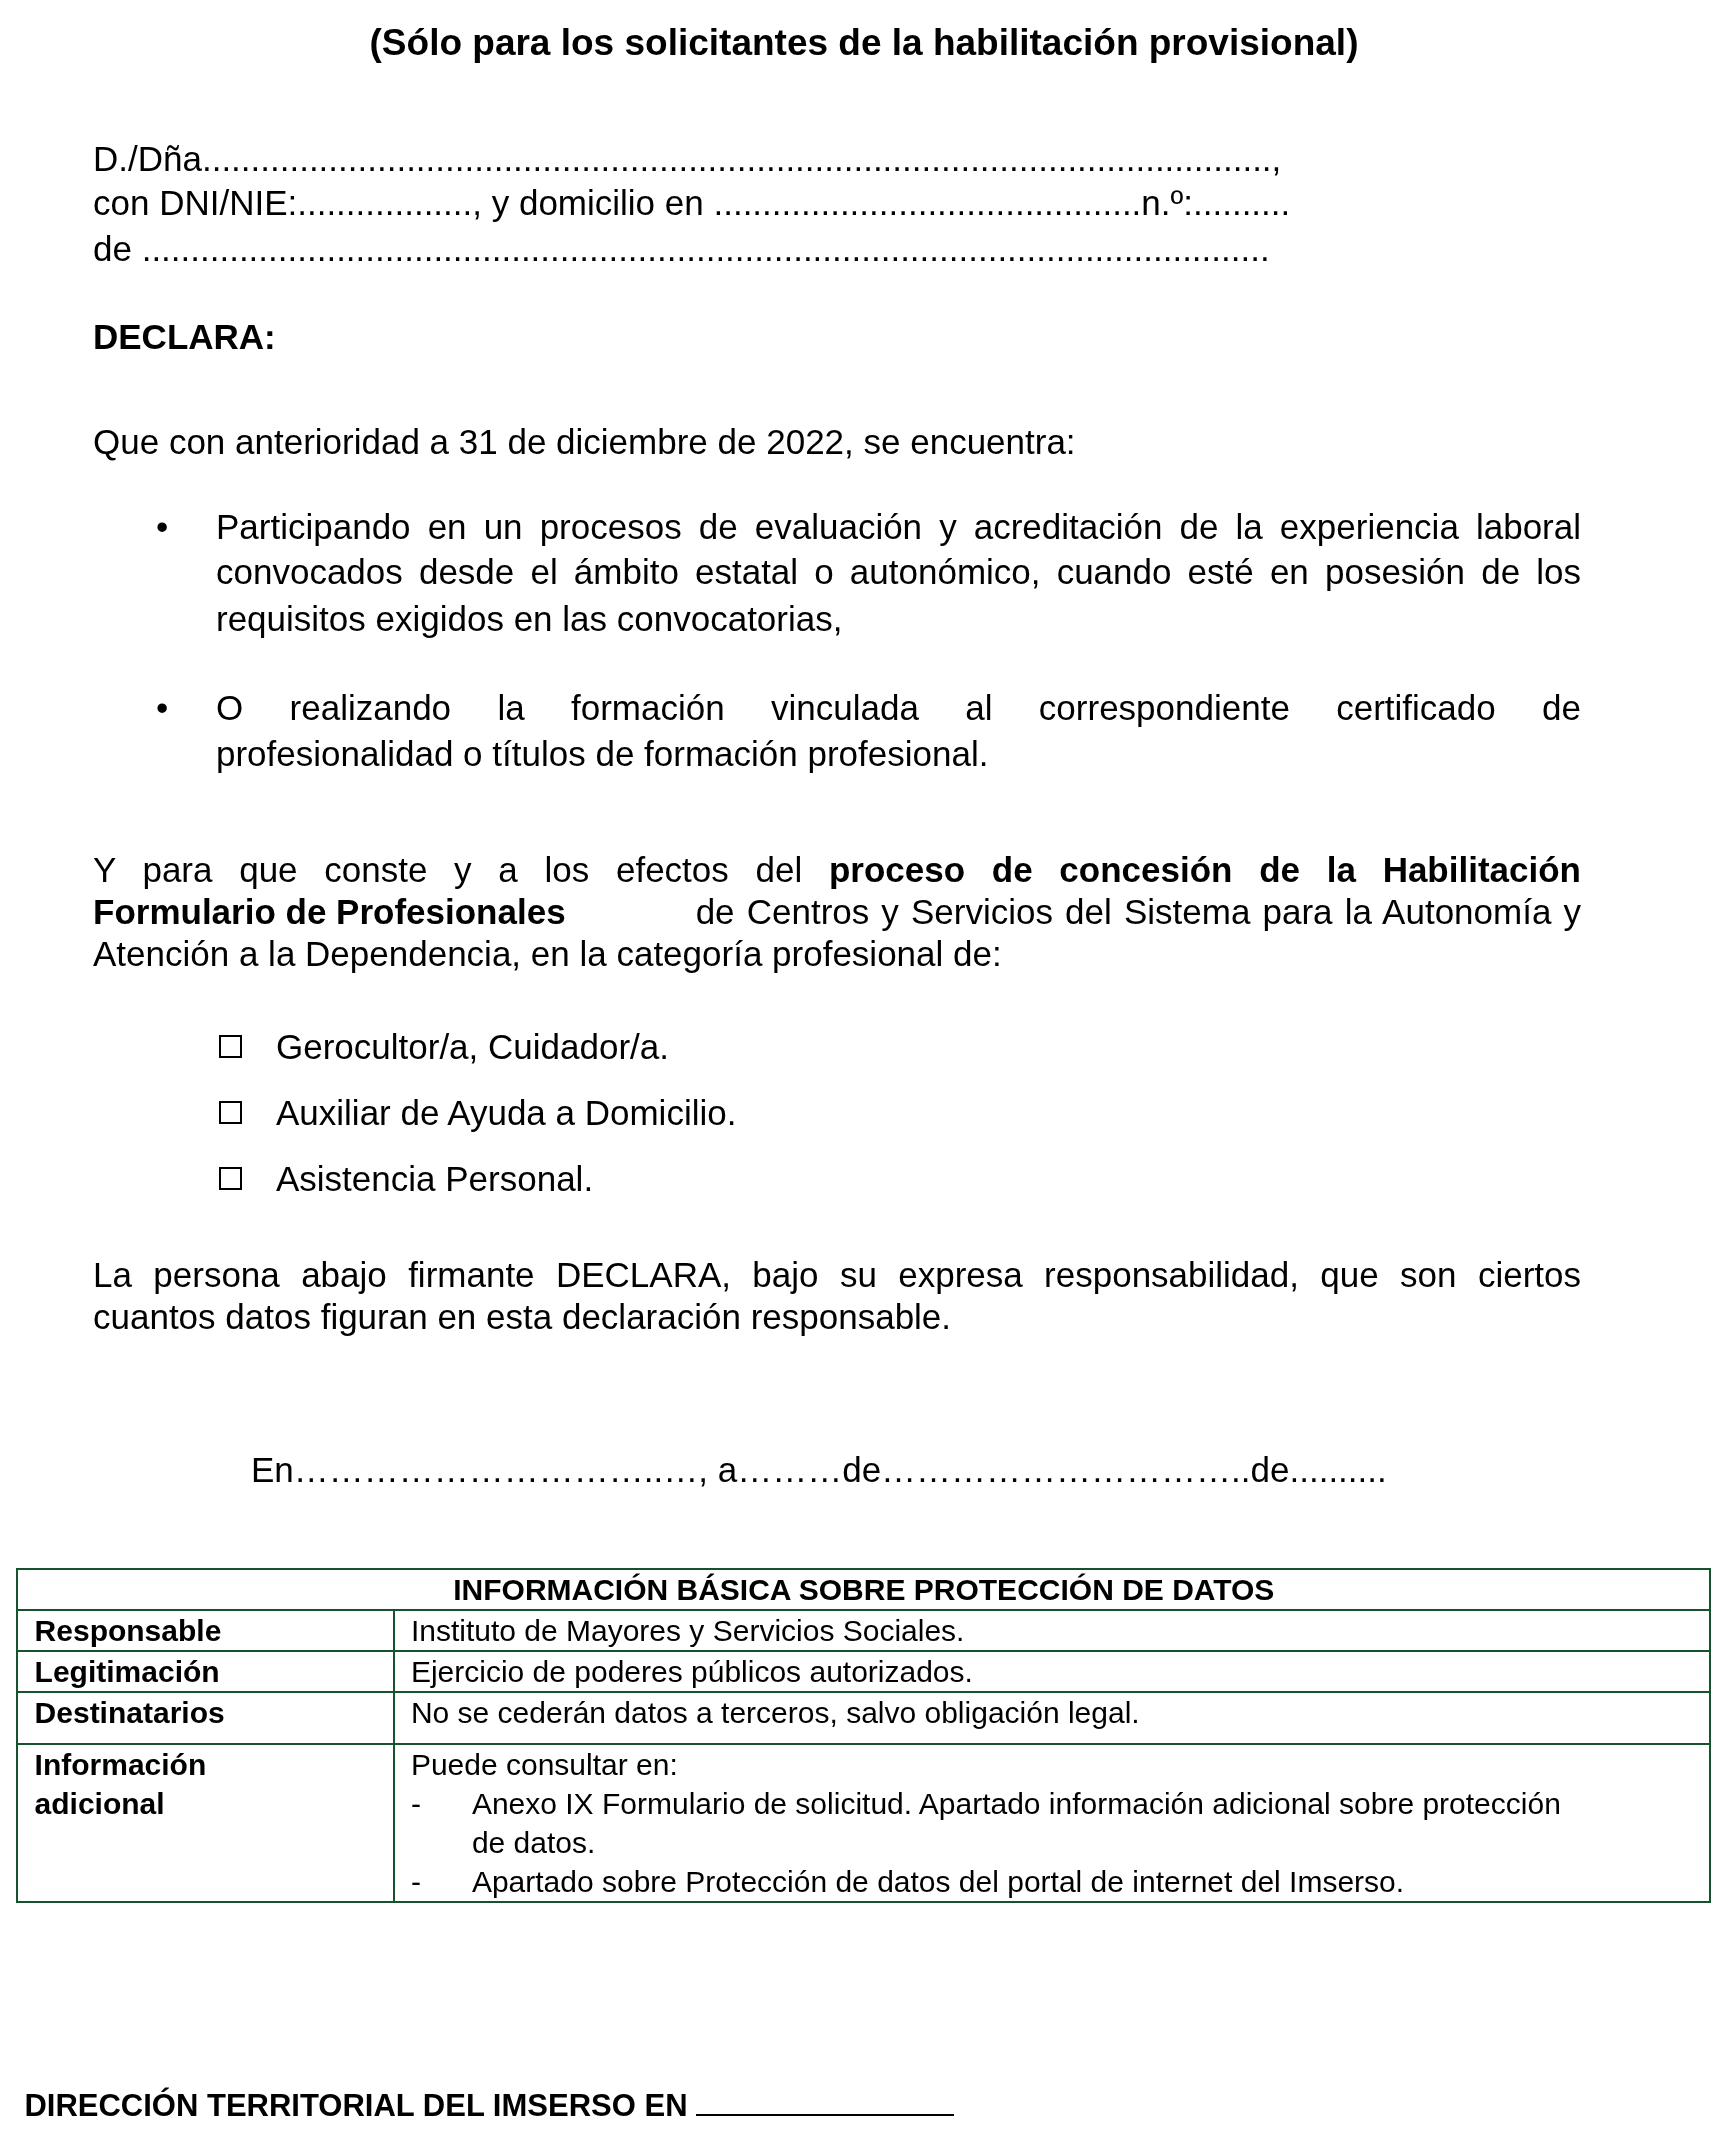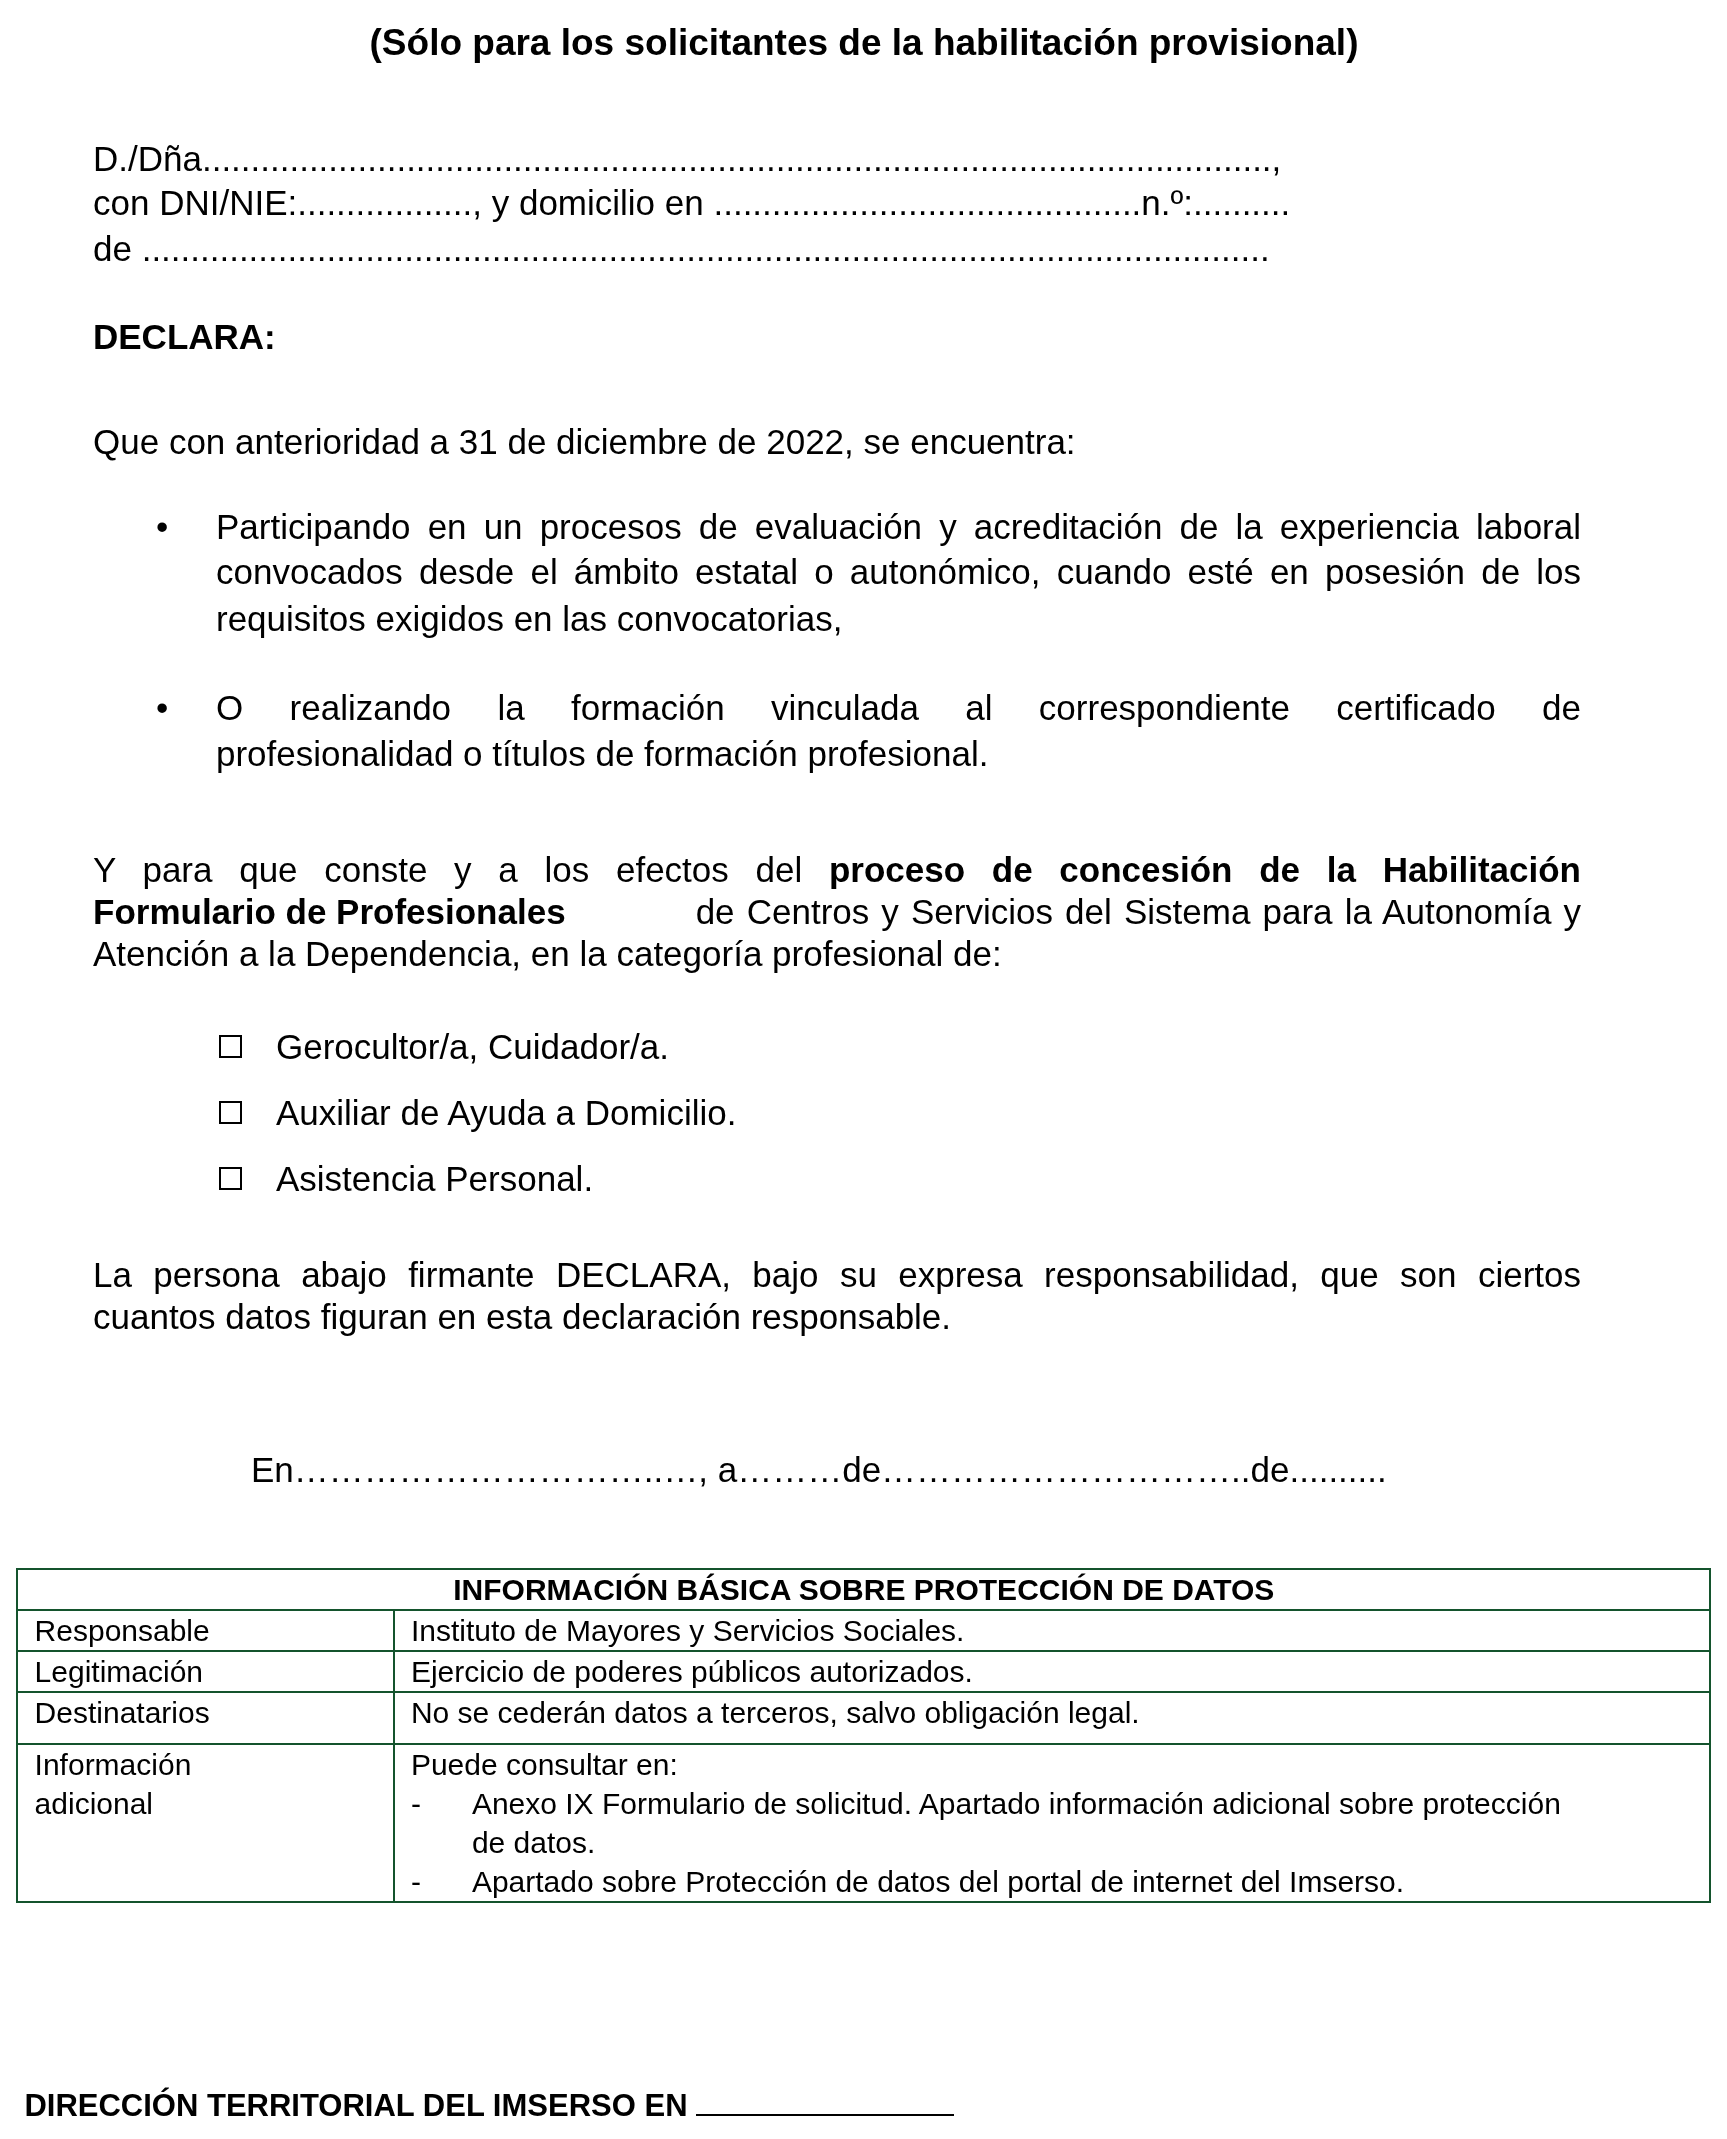--- a/index.html
+++ b/index.html
@@ -7,21 +7,21 @@
          font-family:"Liberation Sans", sans-serif; color:#000; }
   .abs { position:absolute; white-space:nowrap; }
   .title { left:0; width:1728px; top:19.5px; text-align:center; font-weight:bold; font-size:37px; line-height:46px; }
   .body-line { font-size:35px; line-height:46px; }
   .justify { white-space:normal; text-align:justify; text-align-last:justify; }
   .bold { font-weight:bold; }
   .bullet-dot { font-size:35px; line-height:46px; }
   .checkbox { width:23px; height:23px; border:2px solid #000; box-sizing:border-box; background:#fff; }
   table.info { position:absolute; left:16.3px; top:1568px; width:1695px; border-collapse:collapse; font-size:30px; }
   table.info td { border:2px solid #14532d; padding:0 0 0 16.3px; vertical-align:top; line-height:39px; }
-  table.info td.lbl { width:358px; font-weight:normal; padding-left:16.3px; }
+  table.info td.lbl { width:358px; font-weight:bold; padding-left:16.3px; }
   table.info td.head { text-align:center; font-weight:bold; padding:0; }
   .sub-item { display:flex; }
   .sub-dash { width:61px; flex:none; }
   .footer { left:24.4px; top:2081px; font-size:31px; font-weight:bold; line-height:46px; }
   .footer-line { display:inline-block; width:258px; border-bottom:2.4px solid #000; height:32.5px; vertical-align:baseline; margin-left:8.1px; }
 </style>
 </head>
 <body>
 
 <div class="abs title">(Sólo para los solicitantes de la habilitación provisional)</div>

